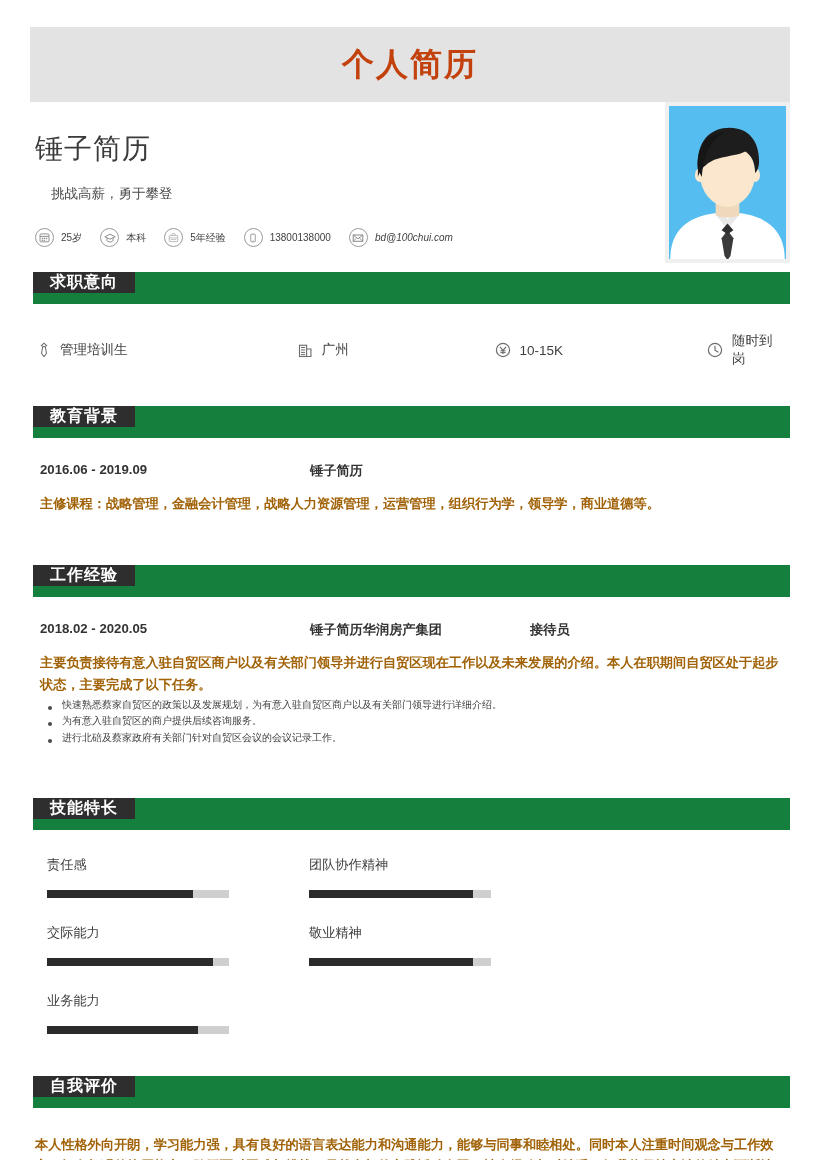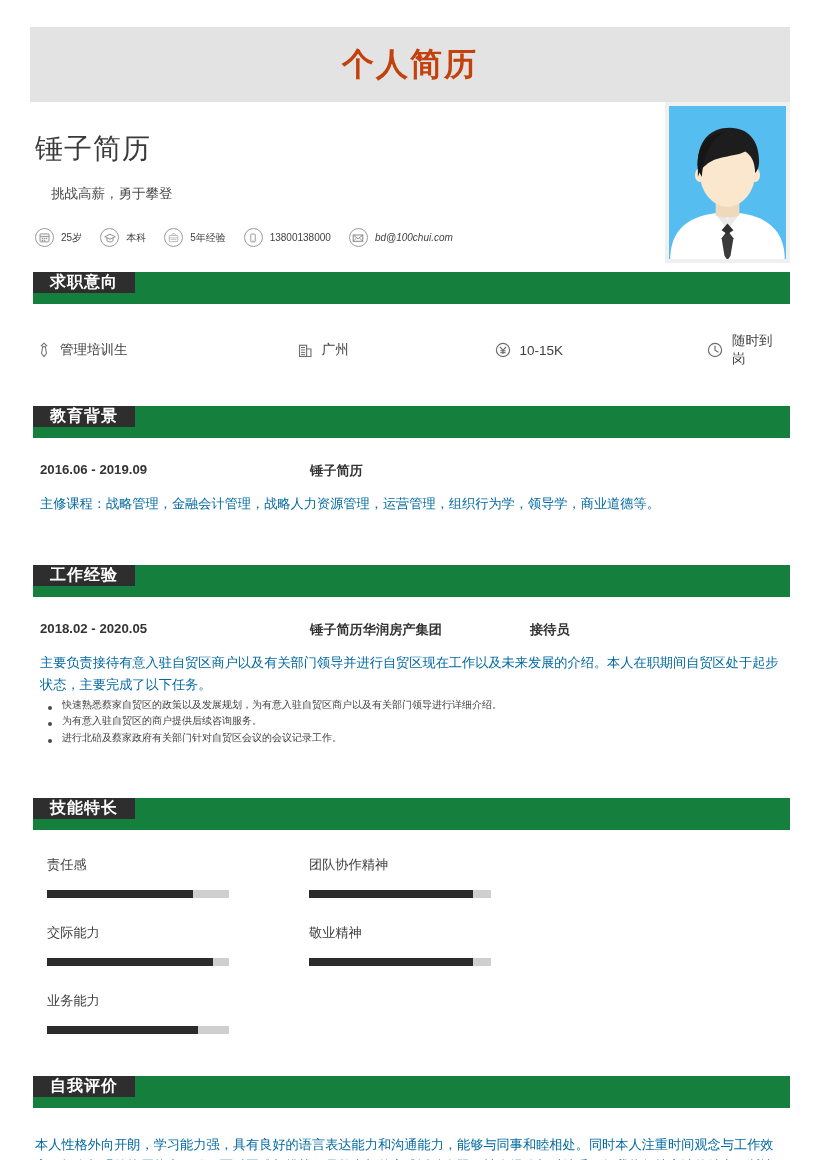--- a/index.html
+++ b/index.html
@@ -123,21 +123,22 @@
     align-items: center;
     min-width: 102px;
     justify-content: center;
   }
 
   
   .sec-body { padding: 0 5px; }
   .para {
     font-size: 13.2px;
     line-height: 1.62;
-    color: #0369a1;
+    color: #a16207;
+    font-weight: bold;
   }
 
   
   .intent-row {
     display: flex;
     margin-top: 28px;
     padding: 0 5px;
   }
   .intent-item {
     display: flex;

